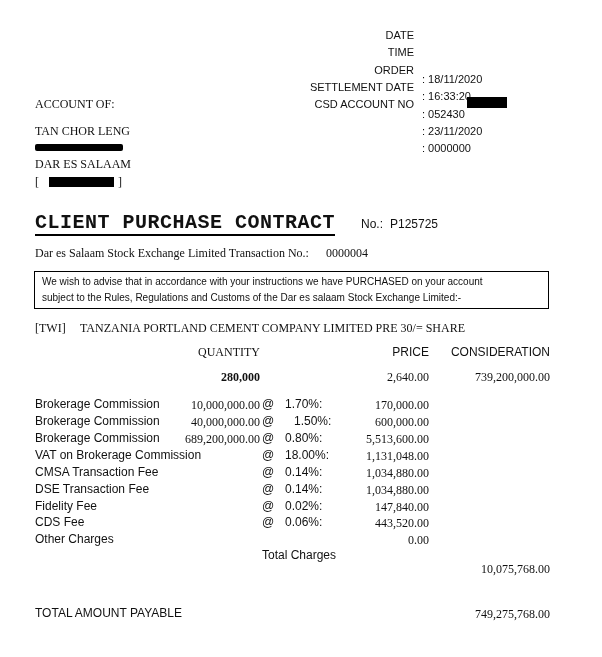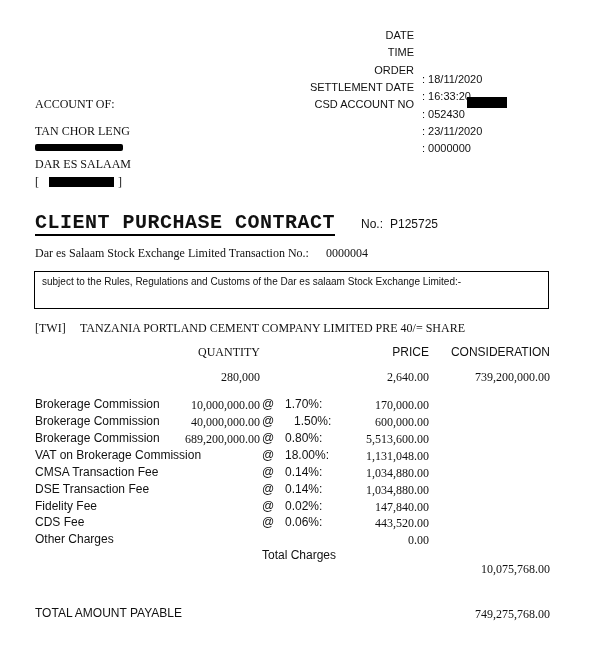--- a/index.html
+++ b/index.html
@@ -49,31 +49,32 @@
 </div>
 
 <div class="abs title" style="left:35px;top:212px;">CLIENT PURCHASE CONTRACT</div>
 <div class="abs sans" style="left:361px;top:217px;font-size:12px;">No.:</div>
 <div class="abs sans" style="left:390px;top:217px;font-size:12px;">P125725</div>
 
 <div class="abs serif" style="left:35px;top:246px;font-size:12px;">Dar es Salaam Stock Exchange Limited Transaction No.:</div>
 <div class="abs serif" style="left:326px;top:246px;font-size:12px;">0000004</div>
 
 <div class="notice">
+  <div>We wish to advise that in accordance with your instructions we have PURCHASED on your account</div>
   <div>subject to the Rules, Regulations and Customs of the Dar es salaam Stock Exchange Limited:-</div>
 </div>
 
 <div class="abs serif" style="left:35px;top:321px;font-size:12px;">[TWI]</div>
-<div class="abs serif" style="left:80px;top:321px;font-size:12px;">TANZANIA PORTLAND CEMENT COMPANY LIMITED PRE 40/= SHARE</div>
+<div class="abs serif" style="left:80px;top:321px;font-size:12px;">TANZANIA PORTLAND CEMENT COMPANY LIMITED PRE 30/= SHARE</div>
 
 <div class="abs serif" style="left:196px;top:345px;font-size:12px;width:64px;text-align:right;">QUANTITY</div>
 <div class="abs sans" style="left:370px;top:345px;font-size:12px;width:59px;text-align:right;">PRICE</div>
 <div class="abs sans" style="left:440px;top:345px;font-size:12px;width:110px;text-align:right;">CONSIDERATION</div>
 
-<div class="abs num" style="left:196px;top:370px;width:64px;">280,000</div>
+<div class="abs num" style="left:196px;top:370px;width:64px;font-weight:bold;">280,000</div>
 <div class="abs num" style="left:360px;top:370px;width:69px;">2,640.00</div>
 <div class="abs num" style="left:440px;top:370px;width:110px;">739,200,000.00</div>
 
 <div>
   <div>
     <div class="abs fee-label" style="left:35px;top:397px;">Brokerage Commission</div>
     <div class="abs num" style="left:160px;top:398px;width:100px;">10,000,000.00</div>
     <div class="abs at" style="left:262px;top:397px;">@</div>
     <div class="abs pct" style="left:285px;top:397px;">1.70%:</div>
     <div class="abs num" style="left:330px;top:398px;width:99px;">170,000.00</div>

